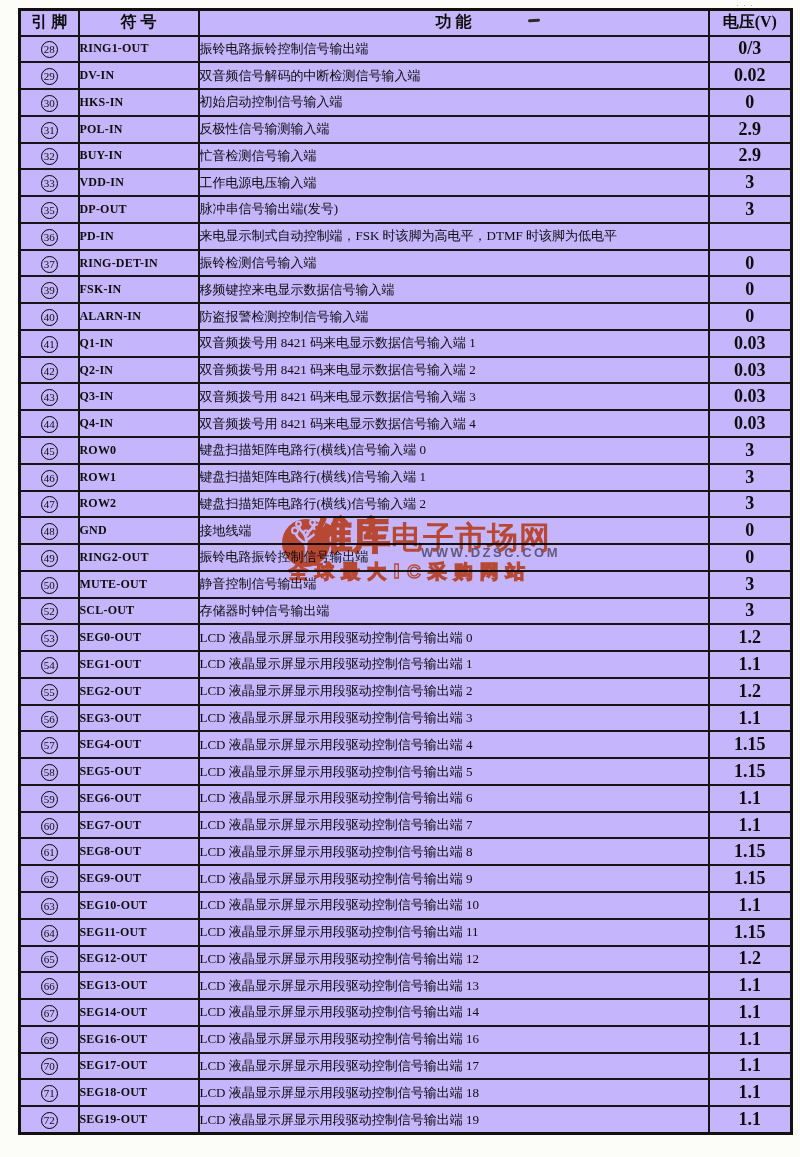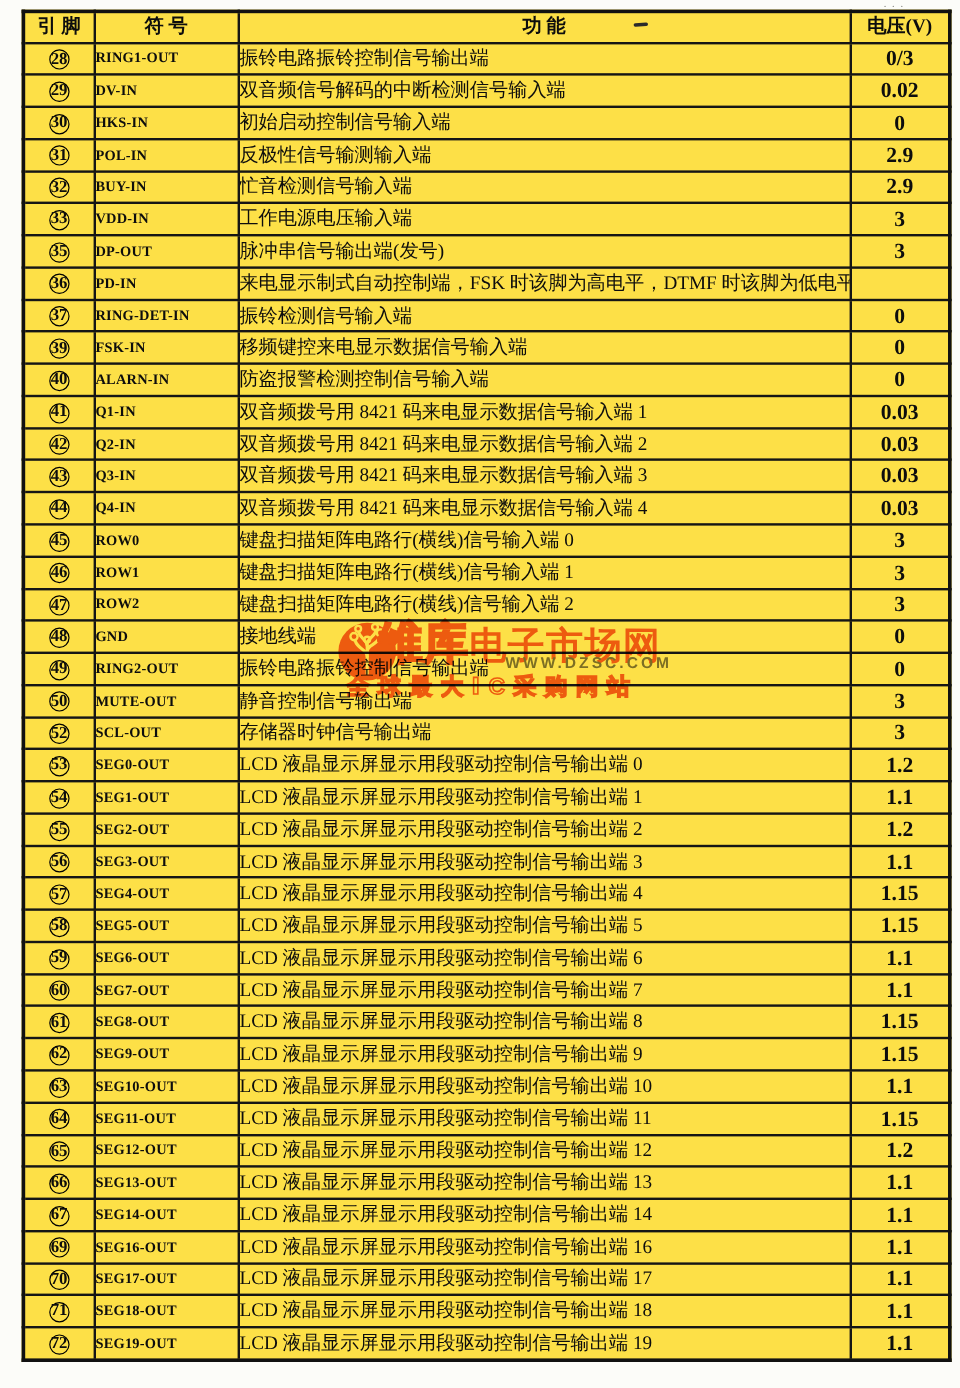--- a/index.html
+++ b/index.html
@@ -9,41 +9,41 @@
     font-family:"Liberation Serif","DejaVu Serif",serif;
     position:relative;
     overflow:hidden;
   }
   .page{position:absolute;inset:0;background:#fcfcf9;}
   table.pin-table{
     position:absolute;left:18px;top:8px;
     width:772px;height:1127px;
     border-collapse:collapse;
     table-layout:fixed;
-    background:#fde047;
+    background:#c4b5fd;
   }
   table.pin-table{border:3px solid #111;}
   table.pin-table td,table.pin-table th{
     border:2px solid #151515;
     padding:0;
     overflow:hidden;white-space:nowrap;
     color:#0d0d0d;
   }
   tr{height:24.4px;}
   tr.head-row{height:26px;}
   th{font-size:16px;font-weight:bold;text-align:center;position:relative;}
   td.c-pin{text-align:center;vertical-align:middle;}
   td.c-sym{font-weight:bold;font-size:12px;padding-left:15px;letter-spacing:.2px;}
-  td.c-fun{font-size:16px;padding-left:13px;}
+  td.c-fun{font-size:13px;padding-left:13px;}
   td.c-vol{font-weight:bold;font-size:18px;text-align:center;}
   .circ{
     display:inline-flex;align-items:center;justify-content:center;
     width:17px;height:17px;
     border:1.6px solid #000;border-radius:50%;
-    font-size:14px;font-weight:bold;line-height:1;
+    font-size:11px;font-weight:normal;line-height:1;
     box-sizing:border-box;
   }
   
   .artifact-dash{
     position:absolute;left:528px;top:19px;width:12px;height:2.5px;
     background:#2b2b2b;transform:rotate(-4deg);border-radius:2px;
   }
   .artifact-dots{
     position:absolute;left:736px;top:3px;width:40px;height:4px;
     color:#8a8a85;font-size:9px;letter-spacing:4px;line-height:4px;

